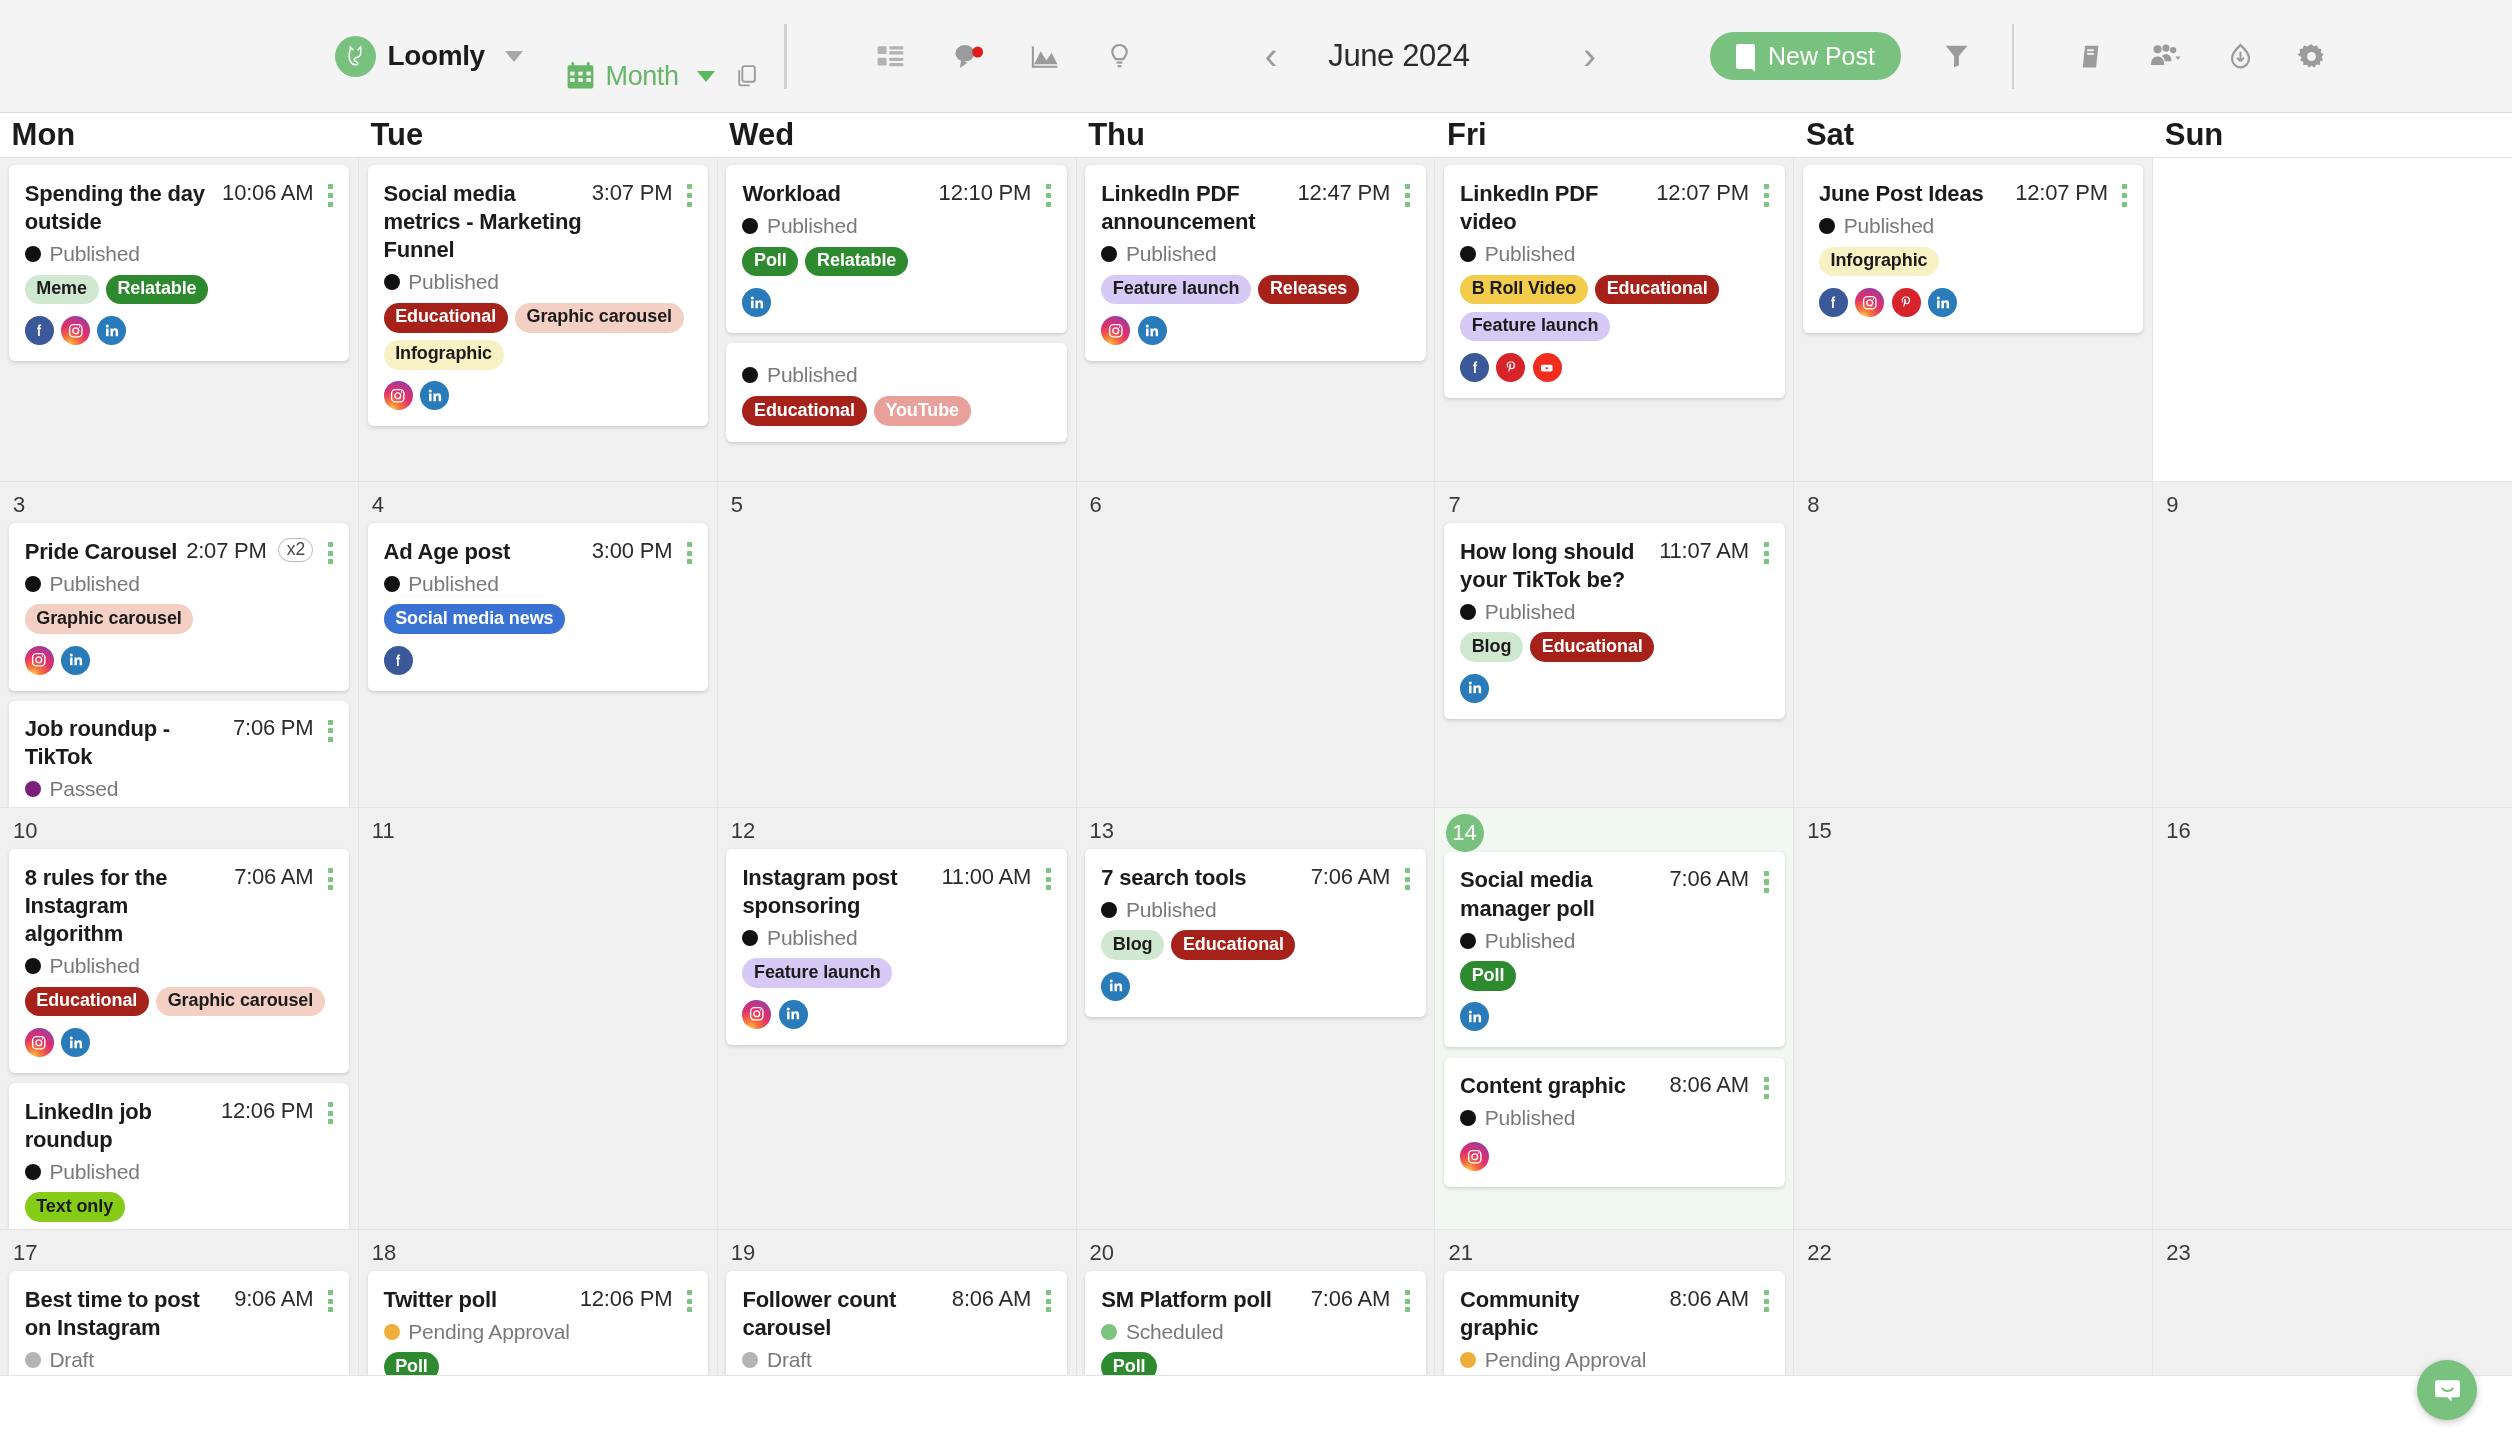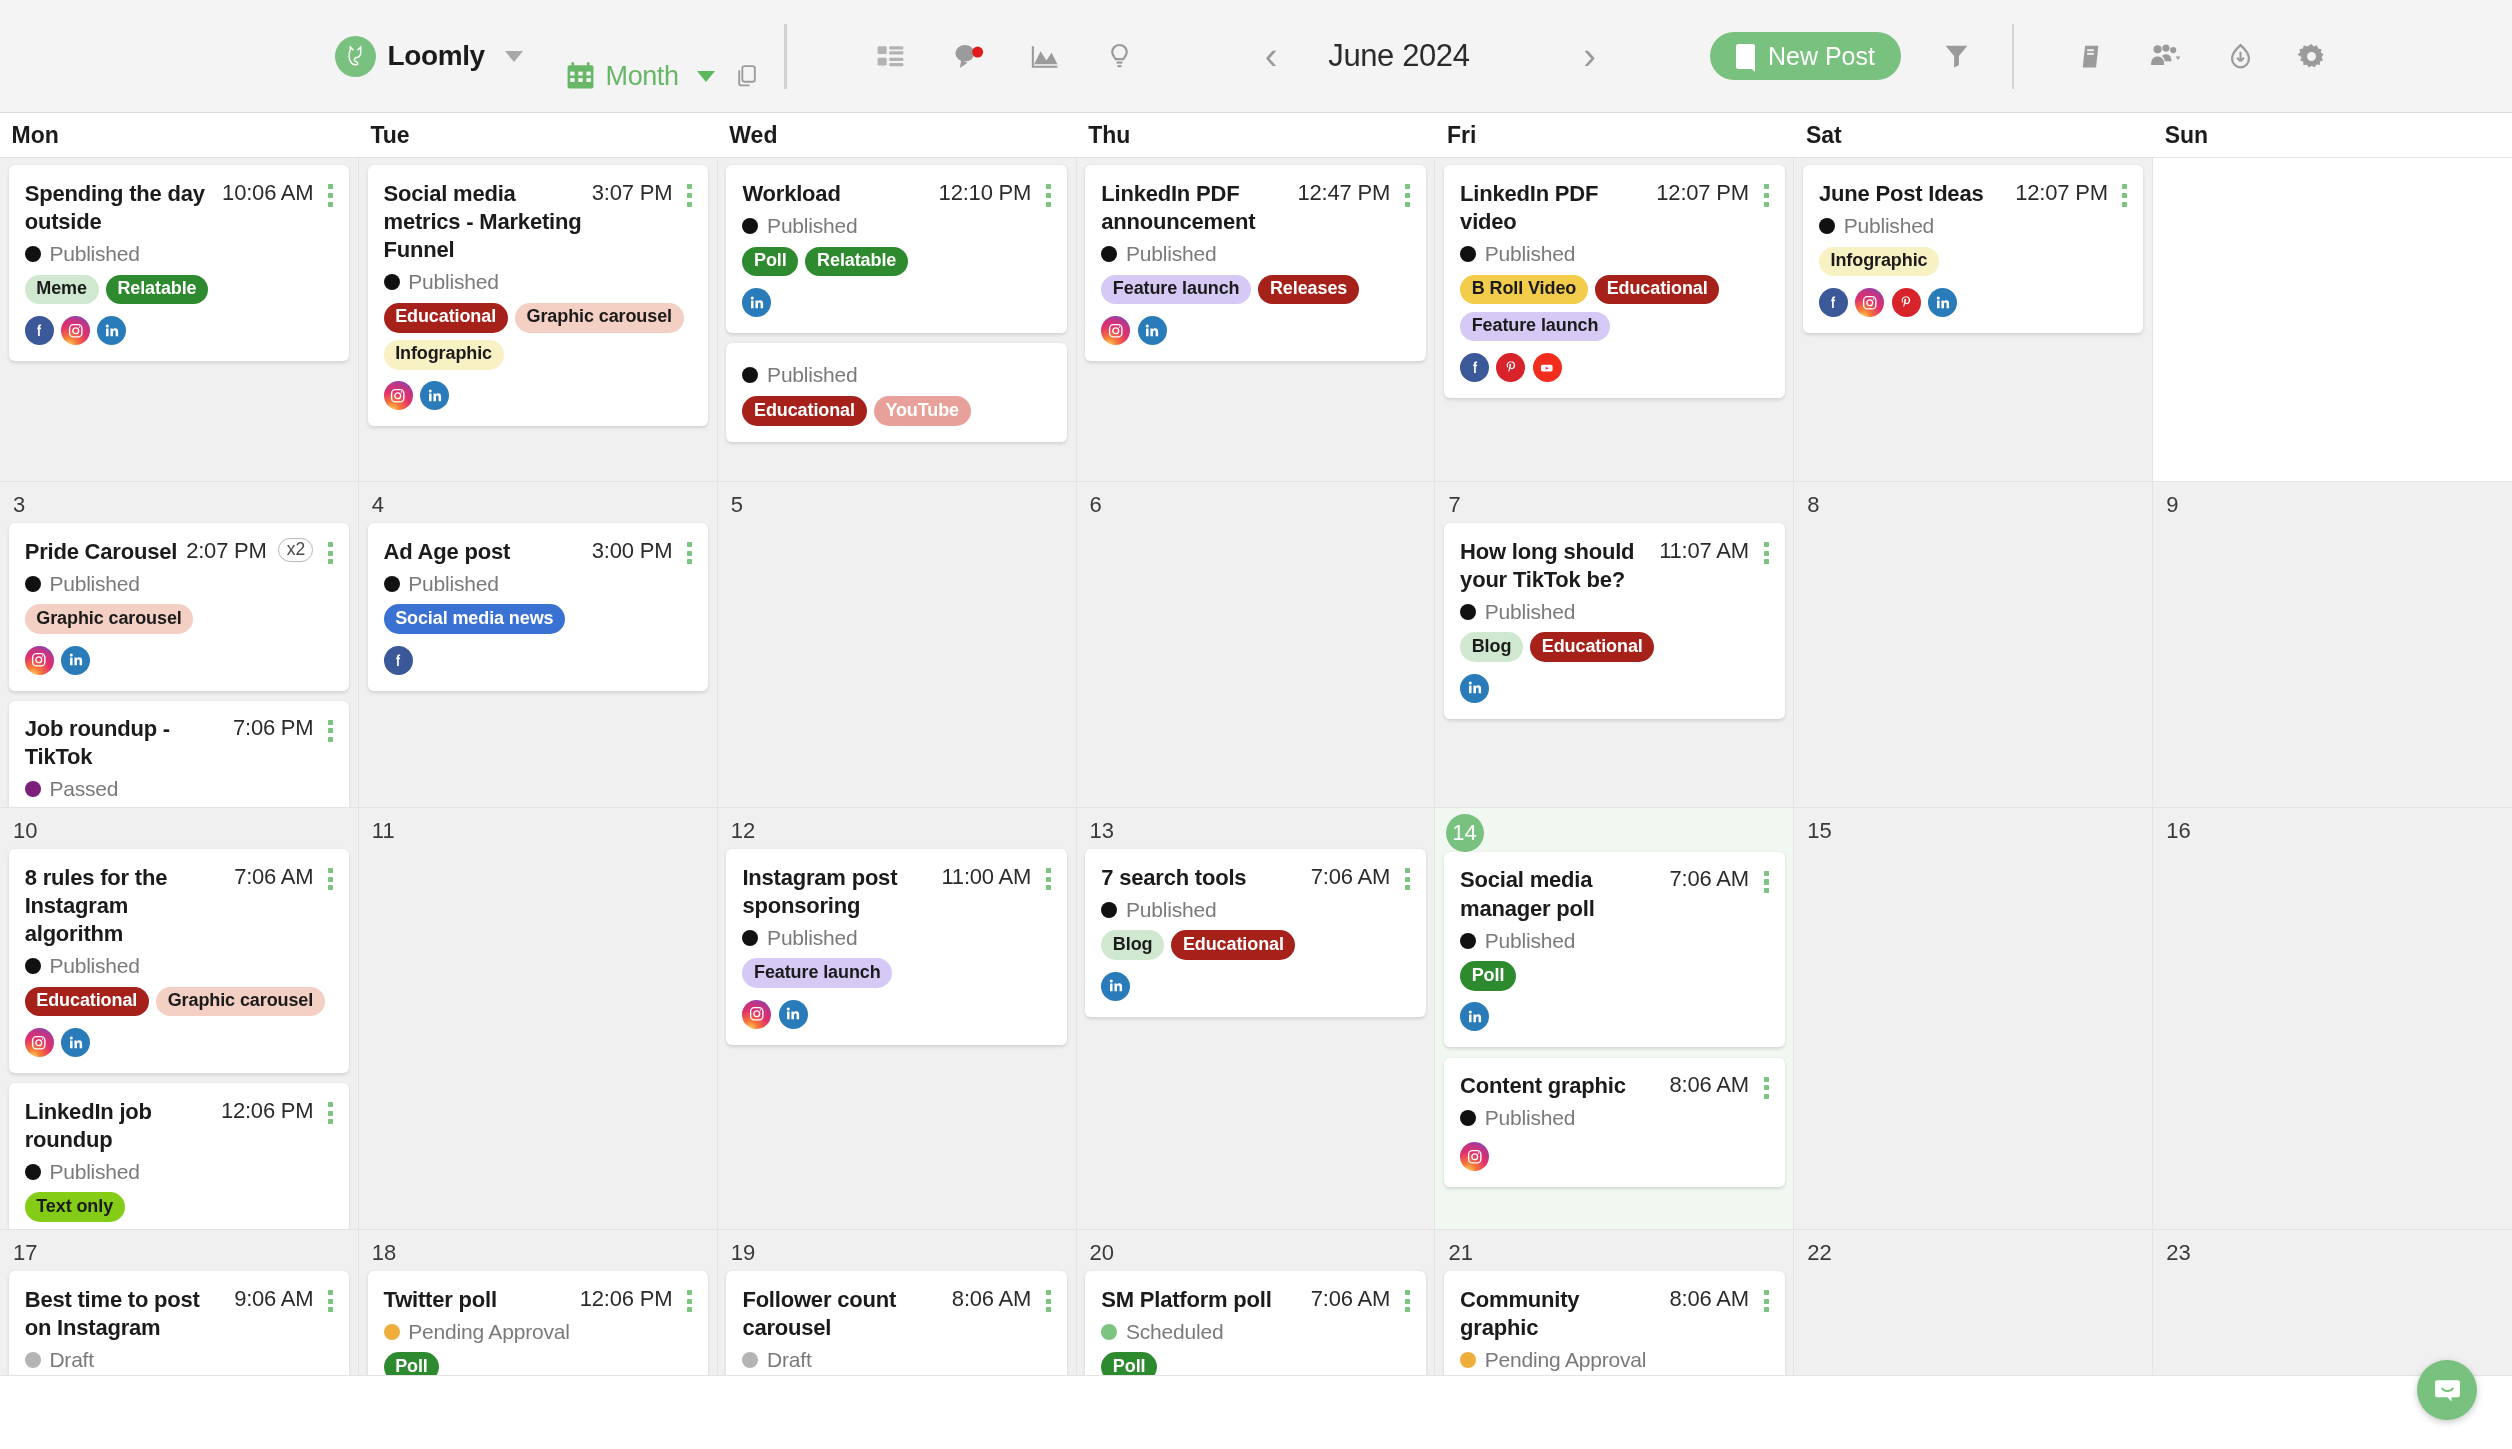--- a/index.html
+++ b/index.html
@@ -72,21 +72,21 @@
 
   
   .weekdays {
     display: grid;
     grid-template-columns: repeat(7, 1fr);
     height: 45px;
     border-bottom: 1.5px solid #e4e4e4;
     background: #ffffff;
   }
   .weekday {
-    font-size: 23px;
+    font-size: 31px;
     font-weight: bold;
     color: #1b1b1b;
     padding-left: 11.6px;
     display: flex; align-items: center;
   }
 
   
   .calendar { display: flex; flex-direction: column; }
   .week-row {
     display: grid;

